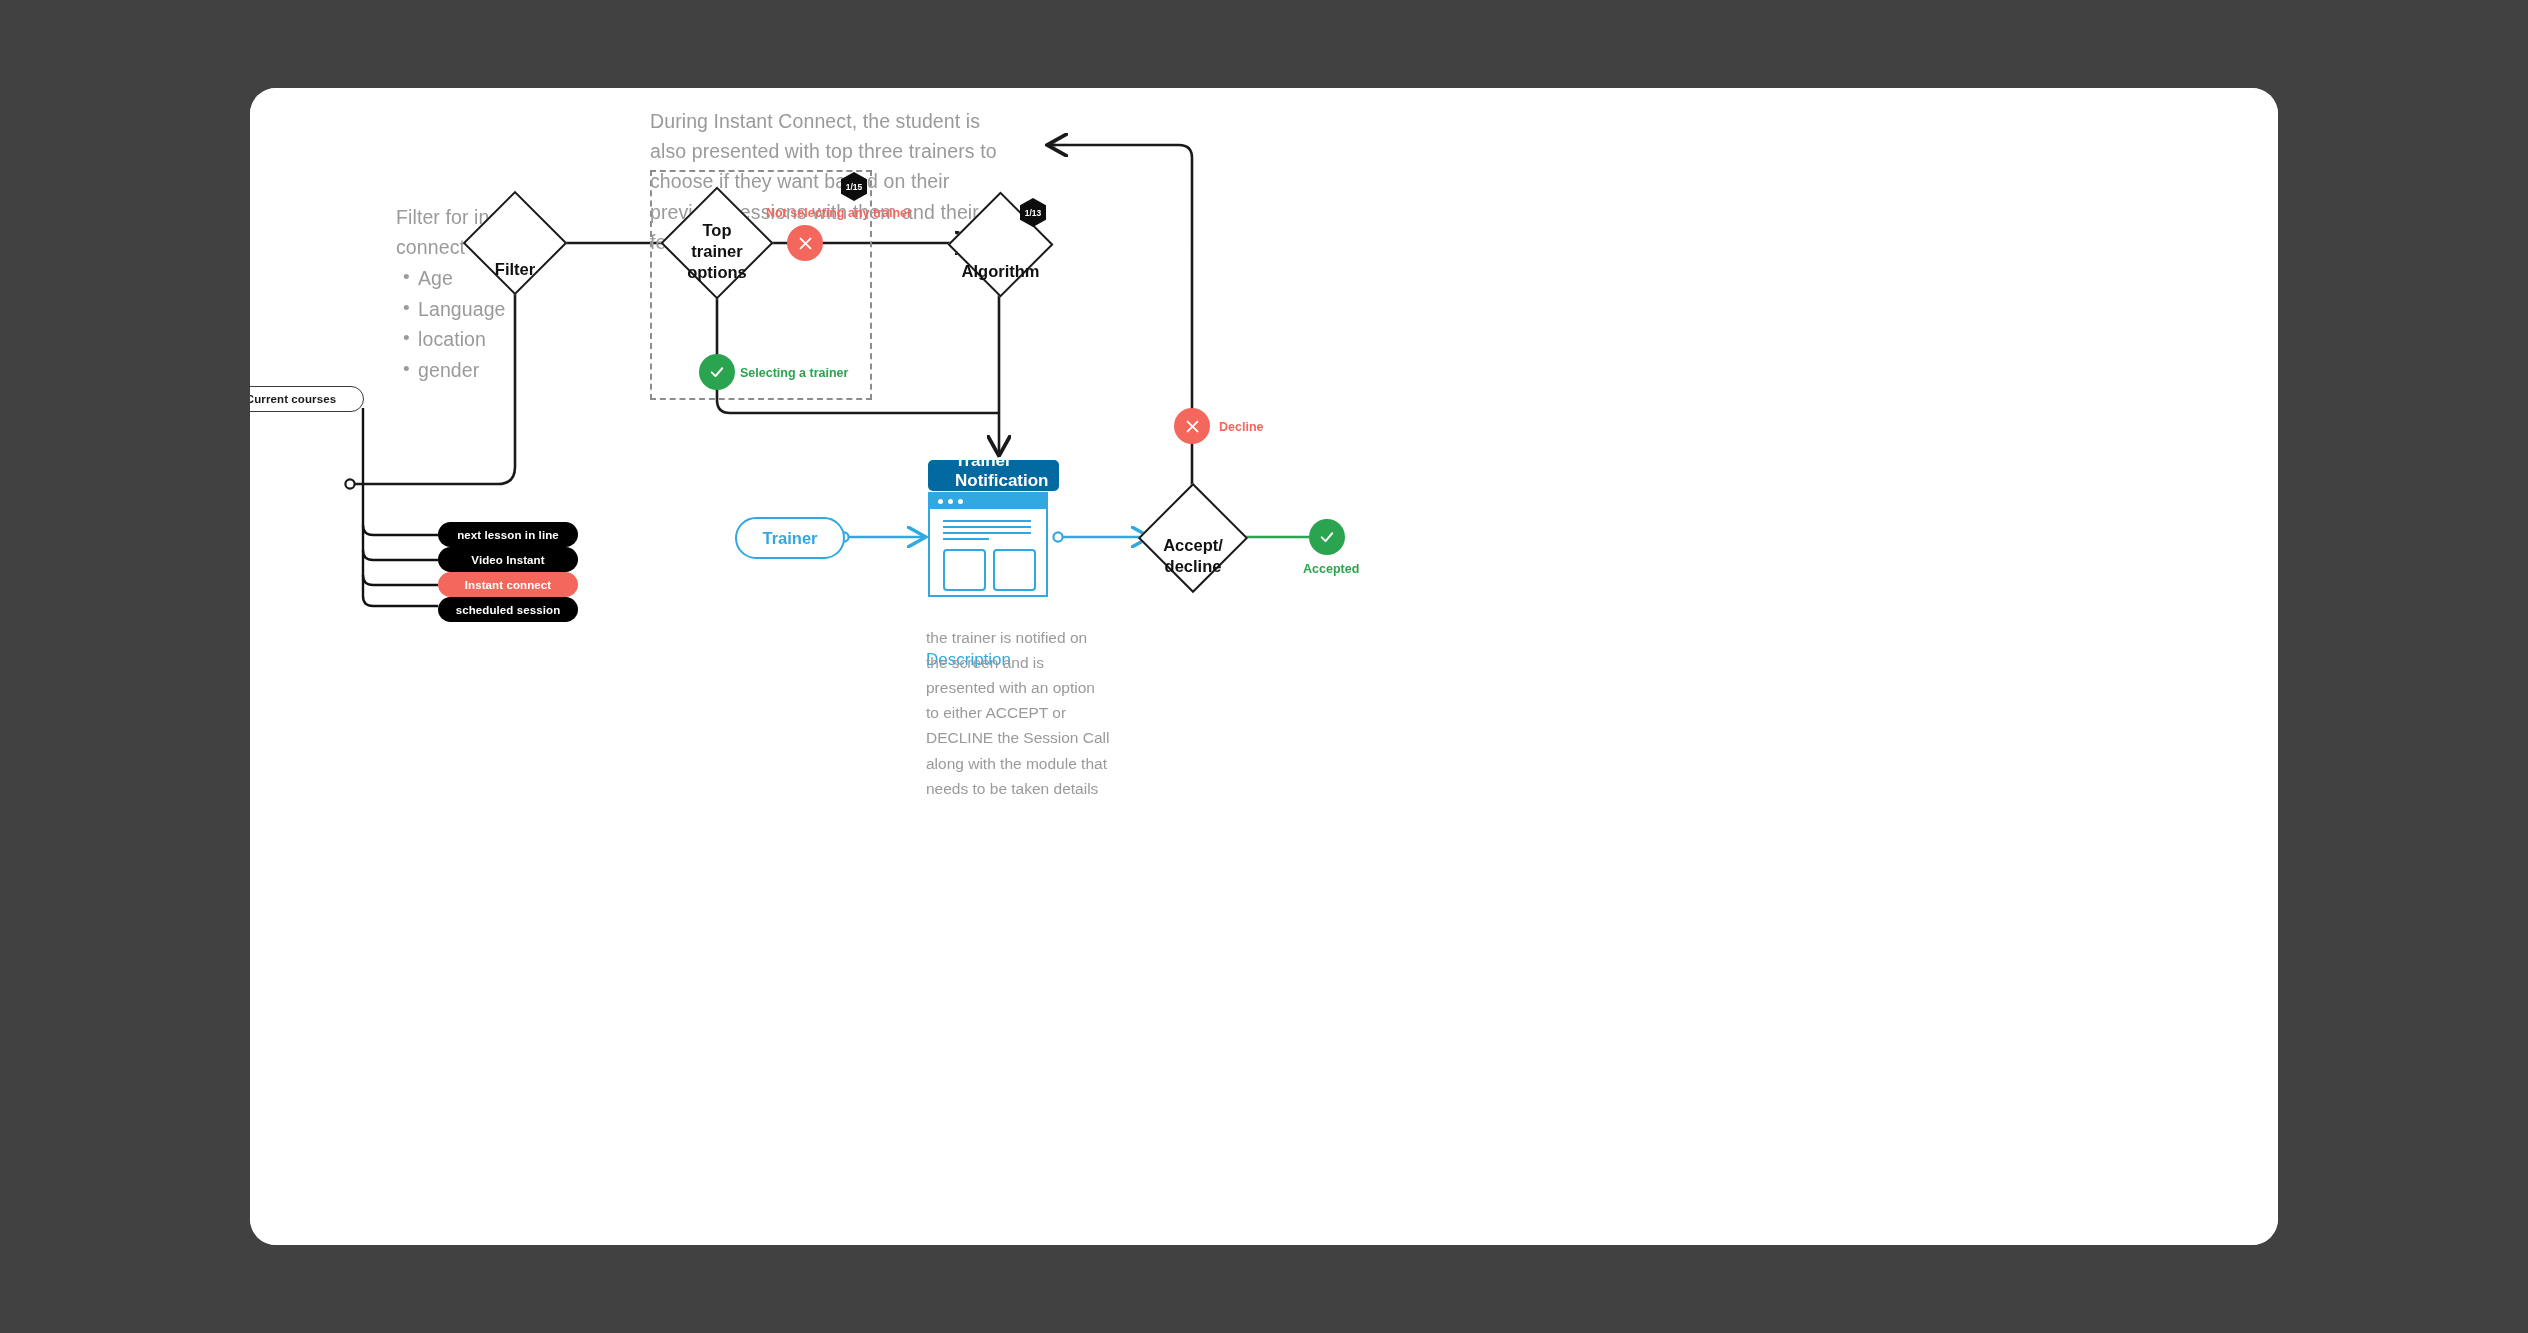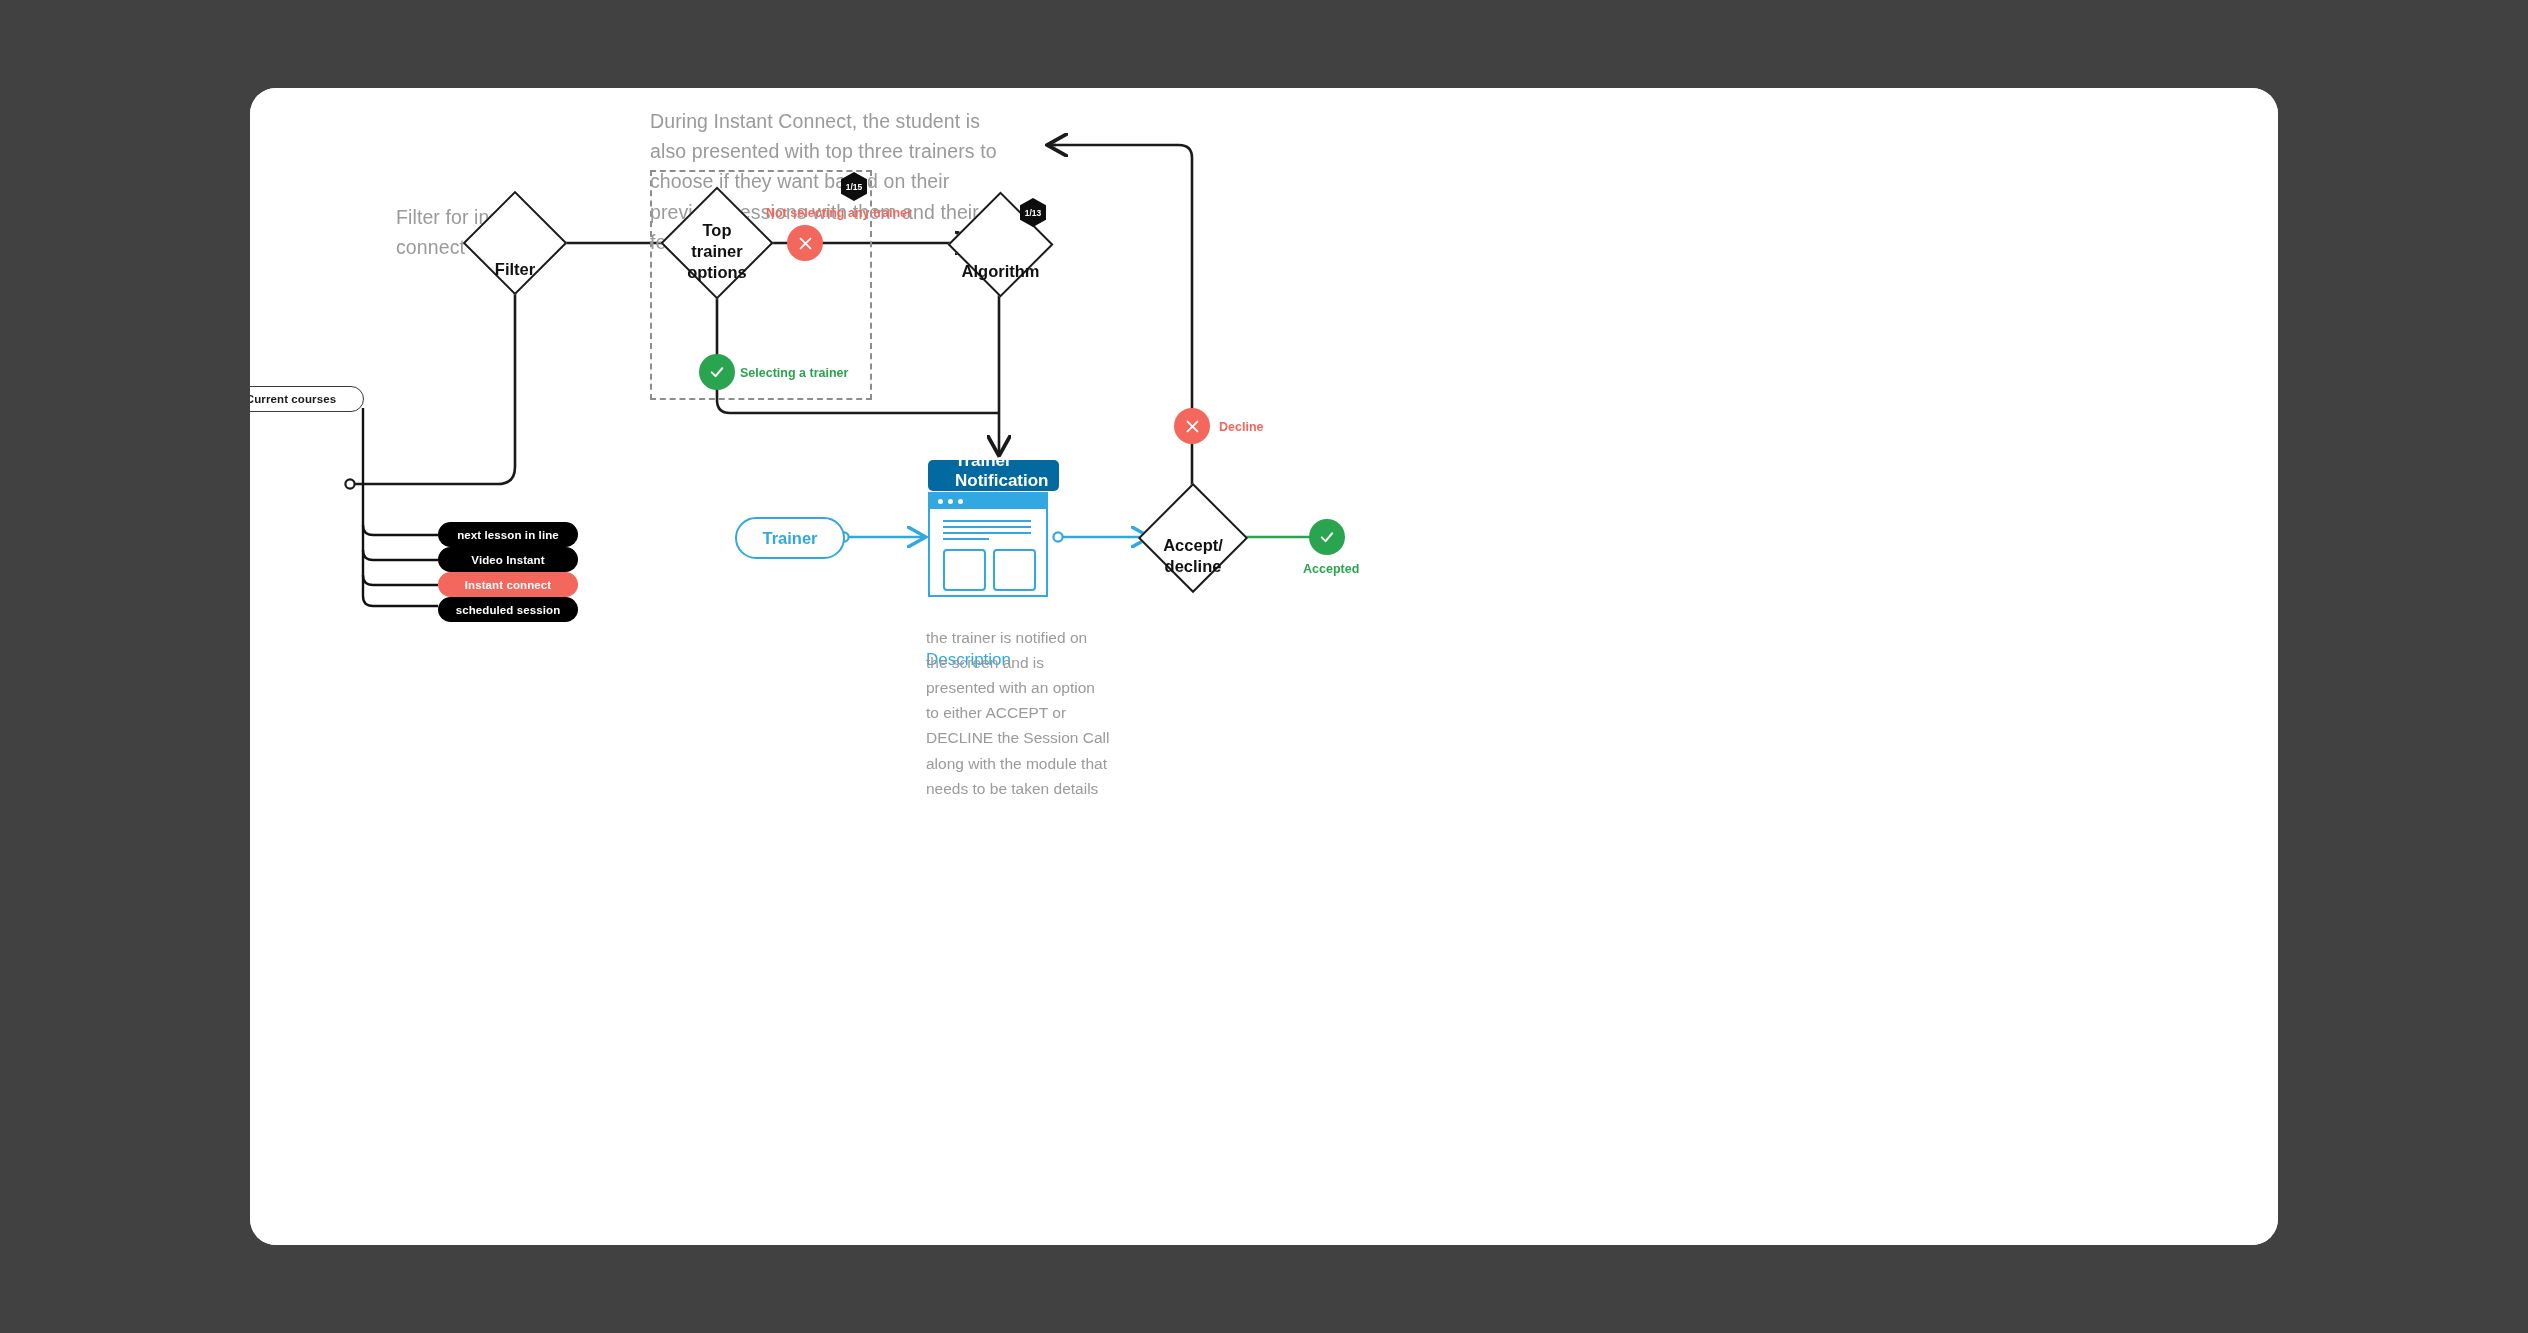--- a/index.html
+++ b/index.html
@@ -233,20 +233,26 @@
     <circle cx="808" cy="449" r="4.6" fill="#fff" stroke="#31a8e0" stroke-width="2.2"></circle>
     <circle cx="983" cy="449" r="4.6" fill="#fff" stroke="#2aa44f" stroke-width="2.2"></circle>
   </svg>
 
   <div class="dashed-group" style="left:400px; top:82px; width:222px; height:230px;"></div>
 
   <div class="note note-top abs" style="left:400px; top:18px; width:360px;">During Instant Connect, the student is also presented with top three trainers to choose if they want based on their previous sessions with them and their feedback</div>
 
   <div class="note filter-note abs" style="left:146px; top:114px; width:200px;">
     <div>Filter for instant connect</div>
+    <ul>
+      <li>Age</li>
+      <li>Language</li>
+      <li>location</li>
+      <li>gender</li>
+    </ul>
   </div>
 
   <div class="diamond" style="left:228px; top:118px; width:74px; height:74px;">
     <div class="shape"></div>
     <div class="lab">Filter</div>
   </div>
 
   <div class="diamond" style="left:427px; top:115px; width:80px; height:80px;">
     <div class="shape"></div>
     <div class="lab">

